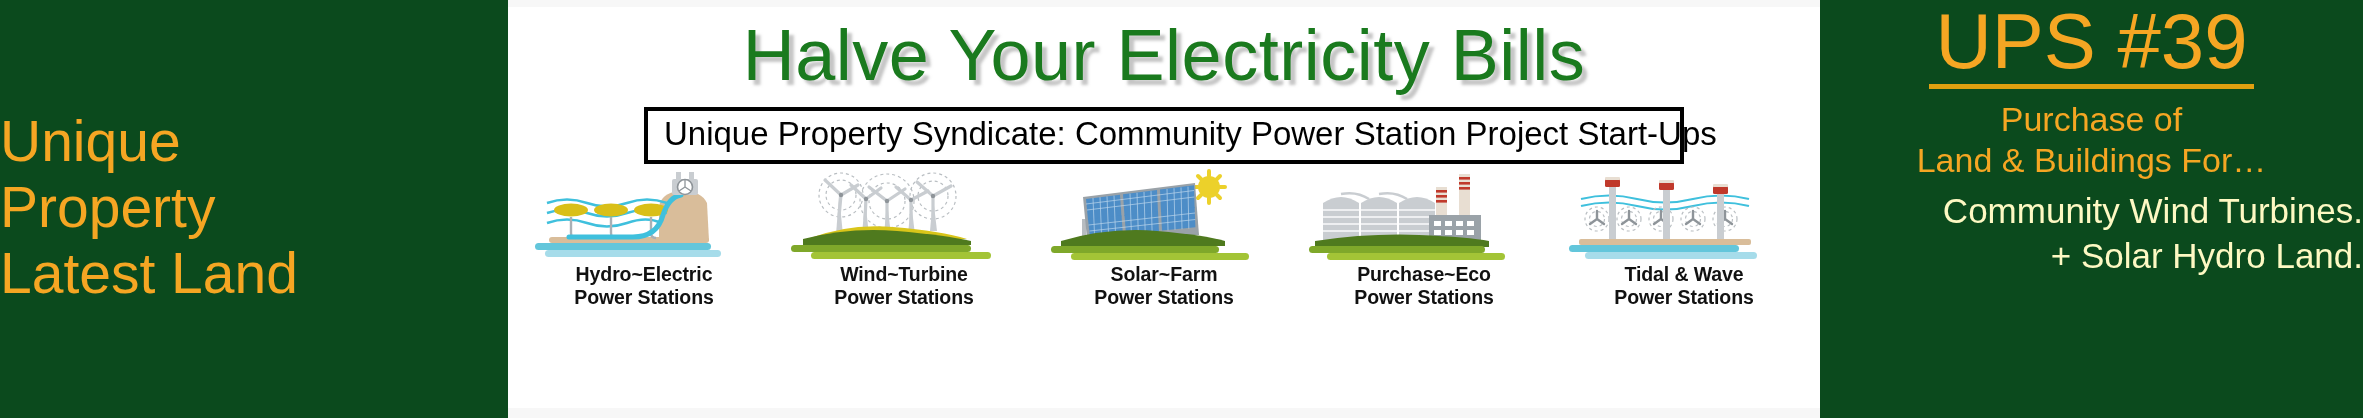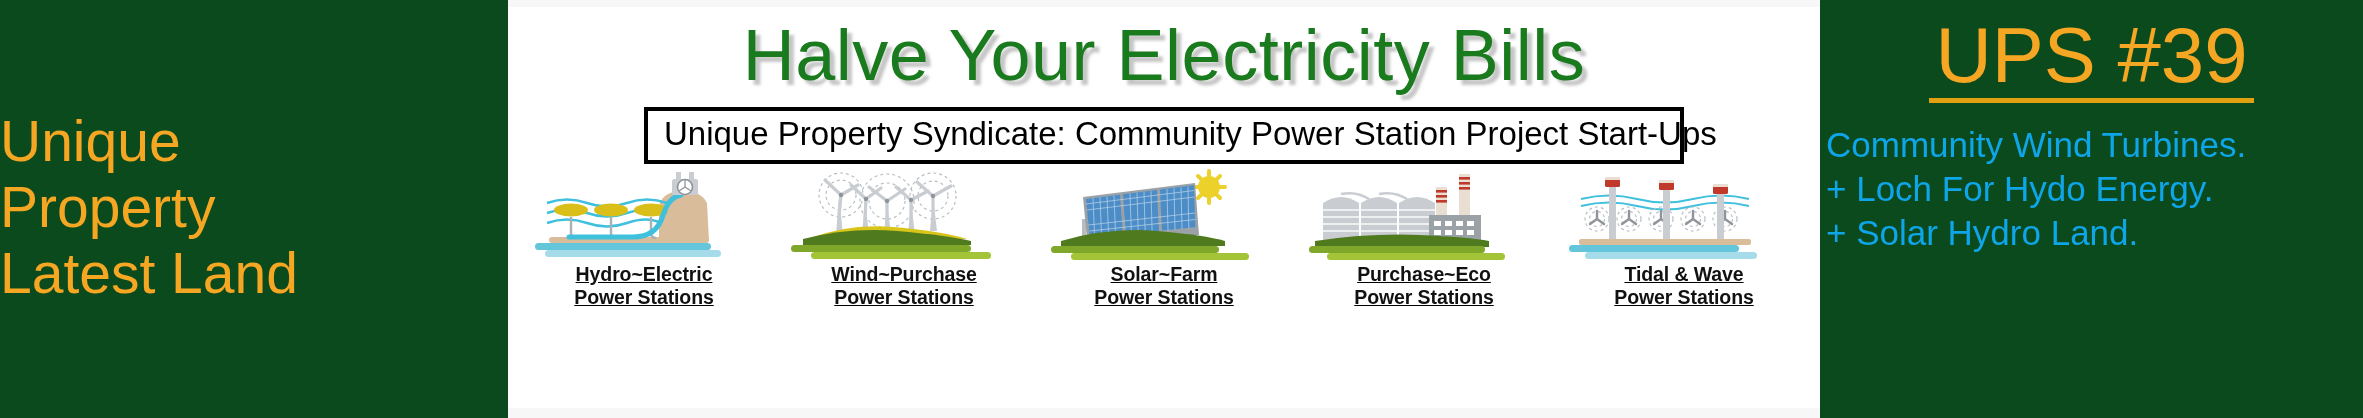--- a/index.html
+++ b/index.html
@@ -101,21 +101,20 @@
 
   
   .stations {
     display: flex;
     width: 100%;
     margin-top: 5px;
     padding: 0 6px;
     box-sizing: border-box;
     align-items: flex-start;
     justify-content: center;
-    text-decoration: underline;
   }
   .station {
     flex: 1 1 0;
     display: flex;
     flex-direction: column;
     align-items: center;
     position: relative;
   }
   .station .art {
     width: 100%;
@@ -136,22 +135,21 @@
   
   .right-panel {
     width: 543px;
     flex: 0 0 543px;
     height: 418px;
     background: #0b4a1d;
     box-sizing: border-box;
     display: flex;
     flex-direction: column;
     align-items: center;
-    padding-top: 16px;
-    gap: 12px;
+    padding-top: 2px;
   }
   .rp-title {
     color: #f5a623;
     font-size: 78px;
     line-height: 1.02;
     font-weight: 400;
     border-bottom: 5px solid #e0a010;
     padding: 0 6px 2px 6px;
     white-space: nowrap;
   }
@@ -163,24 +161,24 @@
     margin-top: 10px;
     white-space: nowrap;
   }
   .rp-list {
     margin-top: 8px;
     width: 100%;
     box-sizing: border-box;
     padding-left: 6px;
   }
   .rp-list .rp-item {
-    color: #0ea5e9;
+    color: #fef9c3;
     font-size: 35px;
     line-height: 1.26;
-    text-align: left;
+    text-align: right;
     white-space: nowrap;
   }
 </style>
 </head>
 <body>
 
 <div class="banner">
 
   <div class="left-panel">
     <div class="lp-line">Unique</div>
@@ -269,21 +267,21 @@
                 <circle cx="144" cy="27" r="2.2"></circle>
               </g>
 
               <path d="M18 70 Q60 54 104 58 Q152 62 178 70 Z" fill="#d9c51a"></path>
               <path d="M14 70 Q60 58 108 62 Q156 66 182 72 L182 76 L14 76 Z" fill="#4f7a1e"></path>
               <rect x="2" y="76" width="180" height="7" rx="3.5" fill="#7fa82a"></rect>
               <rect x="22" y="83" width="180" height="7" rx="3.5" fill="#a3c436"></rect>
             </svg>
           </div>
           <div class="caption">
-            <div>Wind~Purchase</div>
+            <div>Wind~Turbine</div>
             <div>Power Stations</div>
           </div>
         </div>
 
         <div class="station">
           <div class="art">
             <svg viewBox="0 0 230 92" preserveAspectRatio="xMidYMid meet">
 
               <g fill="#ecd12a">
                 <circle cx="160" cy="18" r="11"></circle>
@@ -435,20 +433,23 @@
           </div>
         </div>
 
       </div>
     </div>
     <div class="botstrip"></div>
   </div>
 
   <div class="right-panel">
     <div class="rp-title">UPS #39</div>
+    <div class="rp-sub">
+      <div>Purchase of</div>
+      <div>Land &amp; Buildings For…</div>
+    </div>
     <div class="rp-list">
       <div class="rp-item">Community Wind Turbines.</div>
-      <div class="rp-item">+ Loch For Hydo Energy.</div>
       <div class="rp-item">+ Solar Hydro Land.</div>
     </div>
   </div>
 
 </div>
 
 </body></html>

